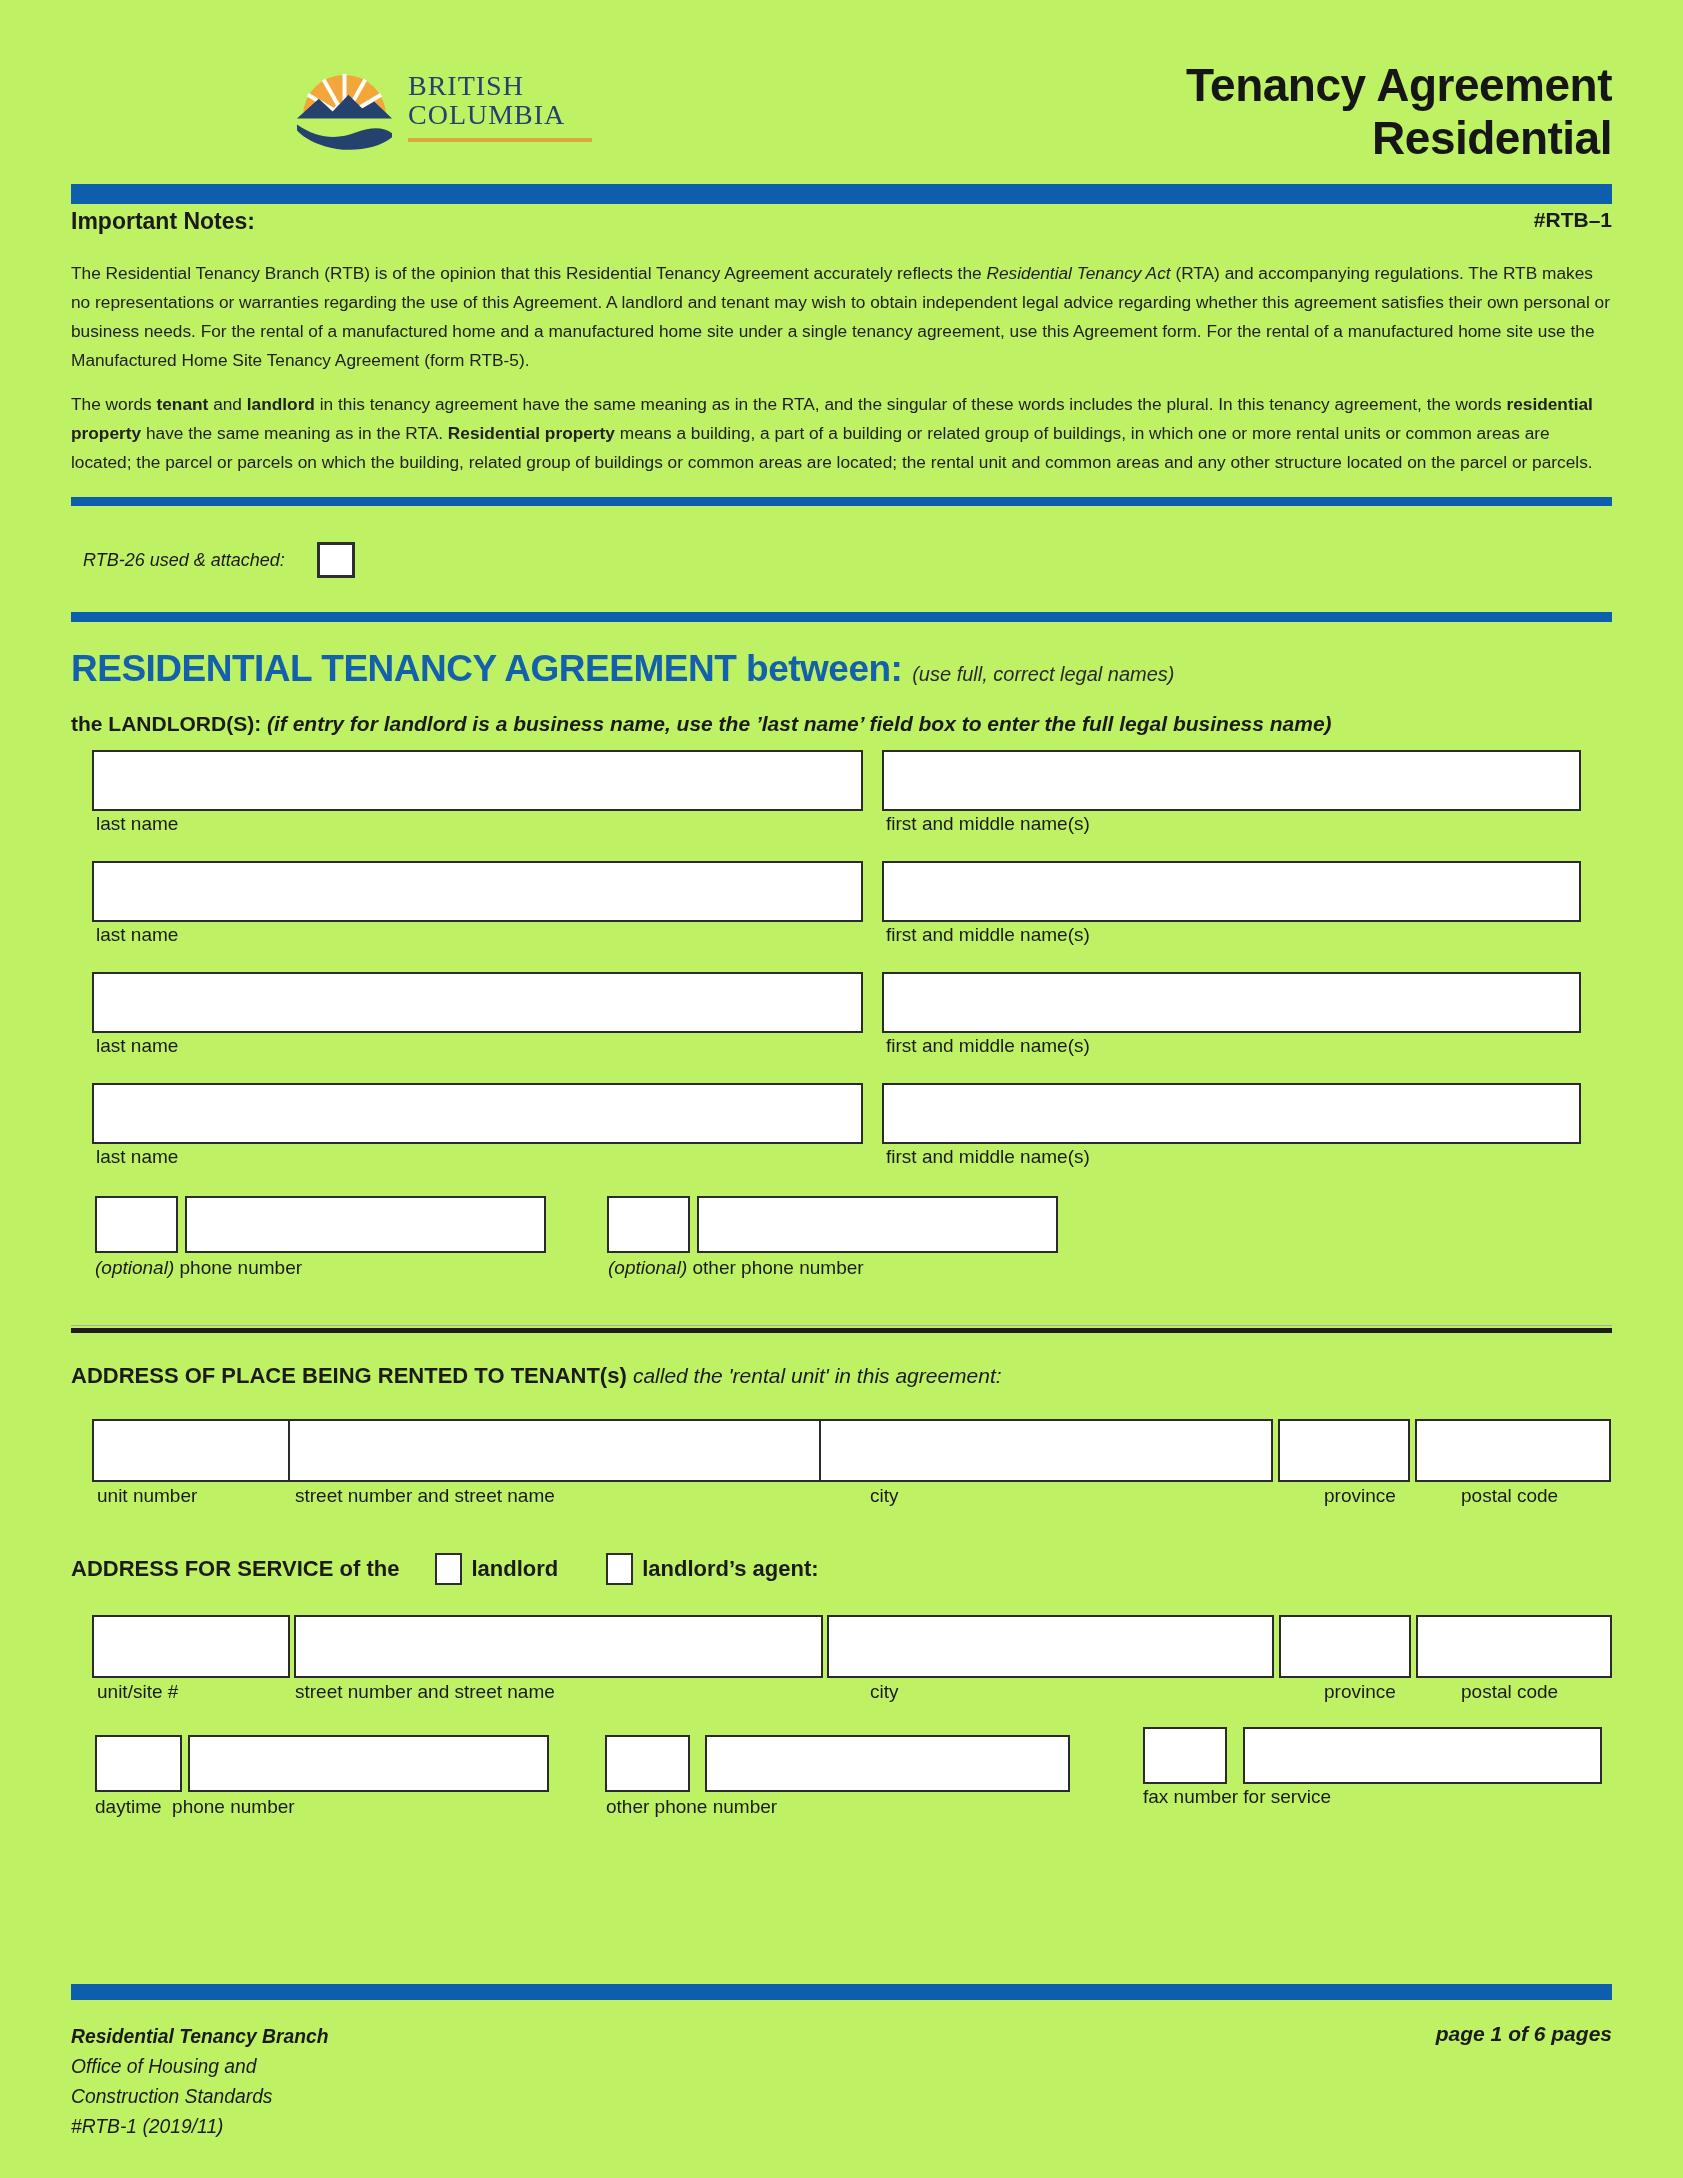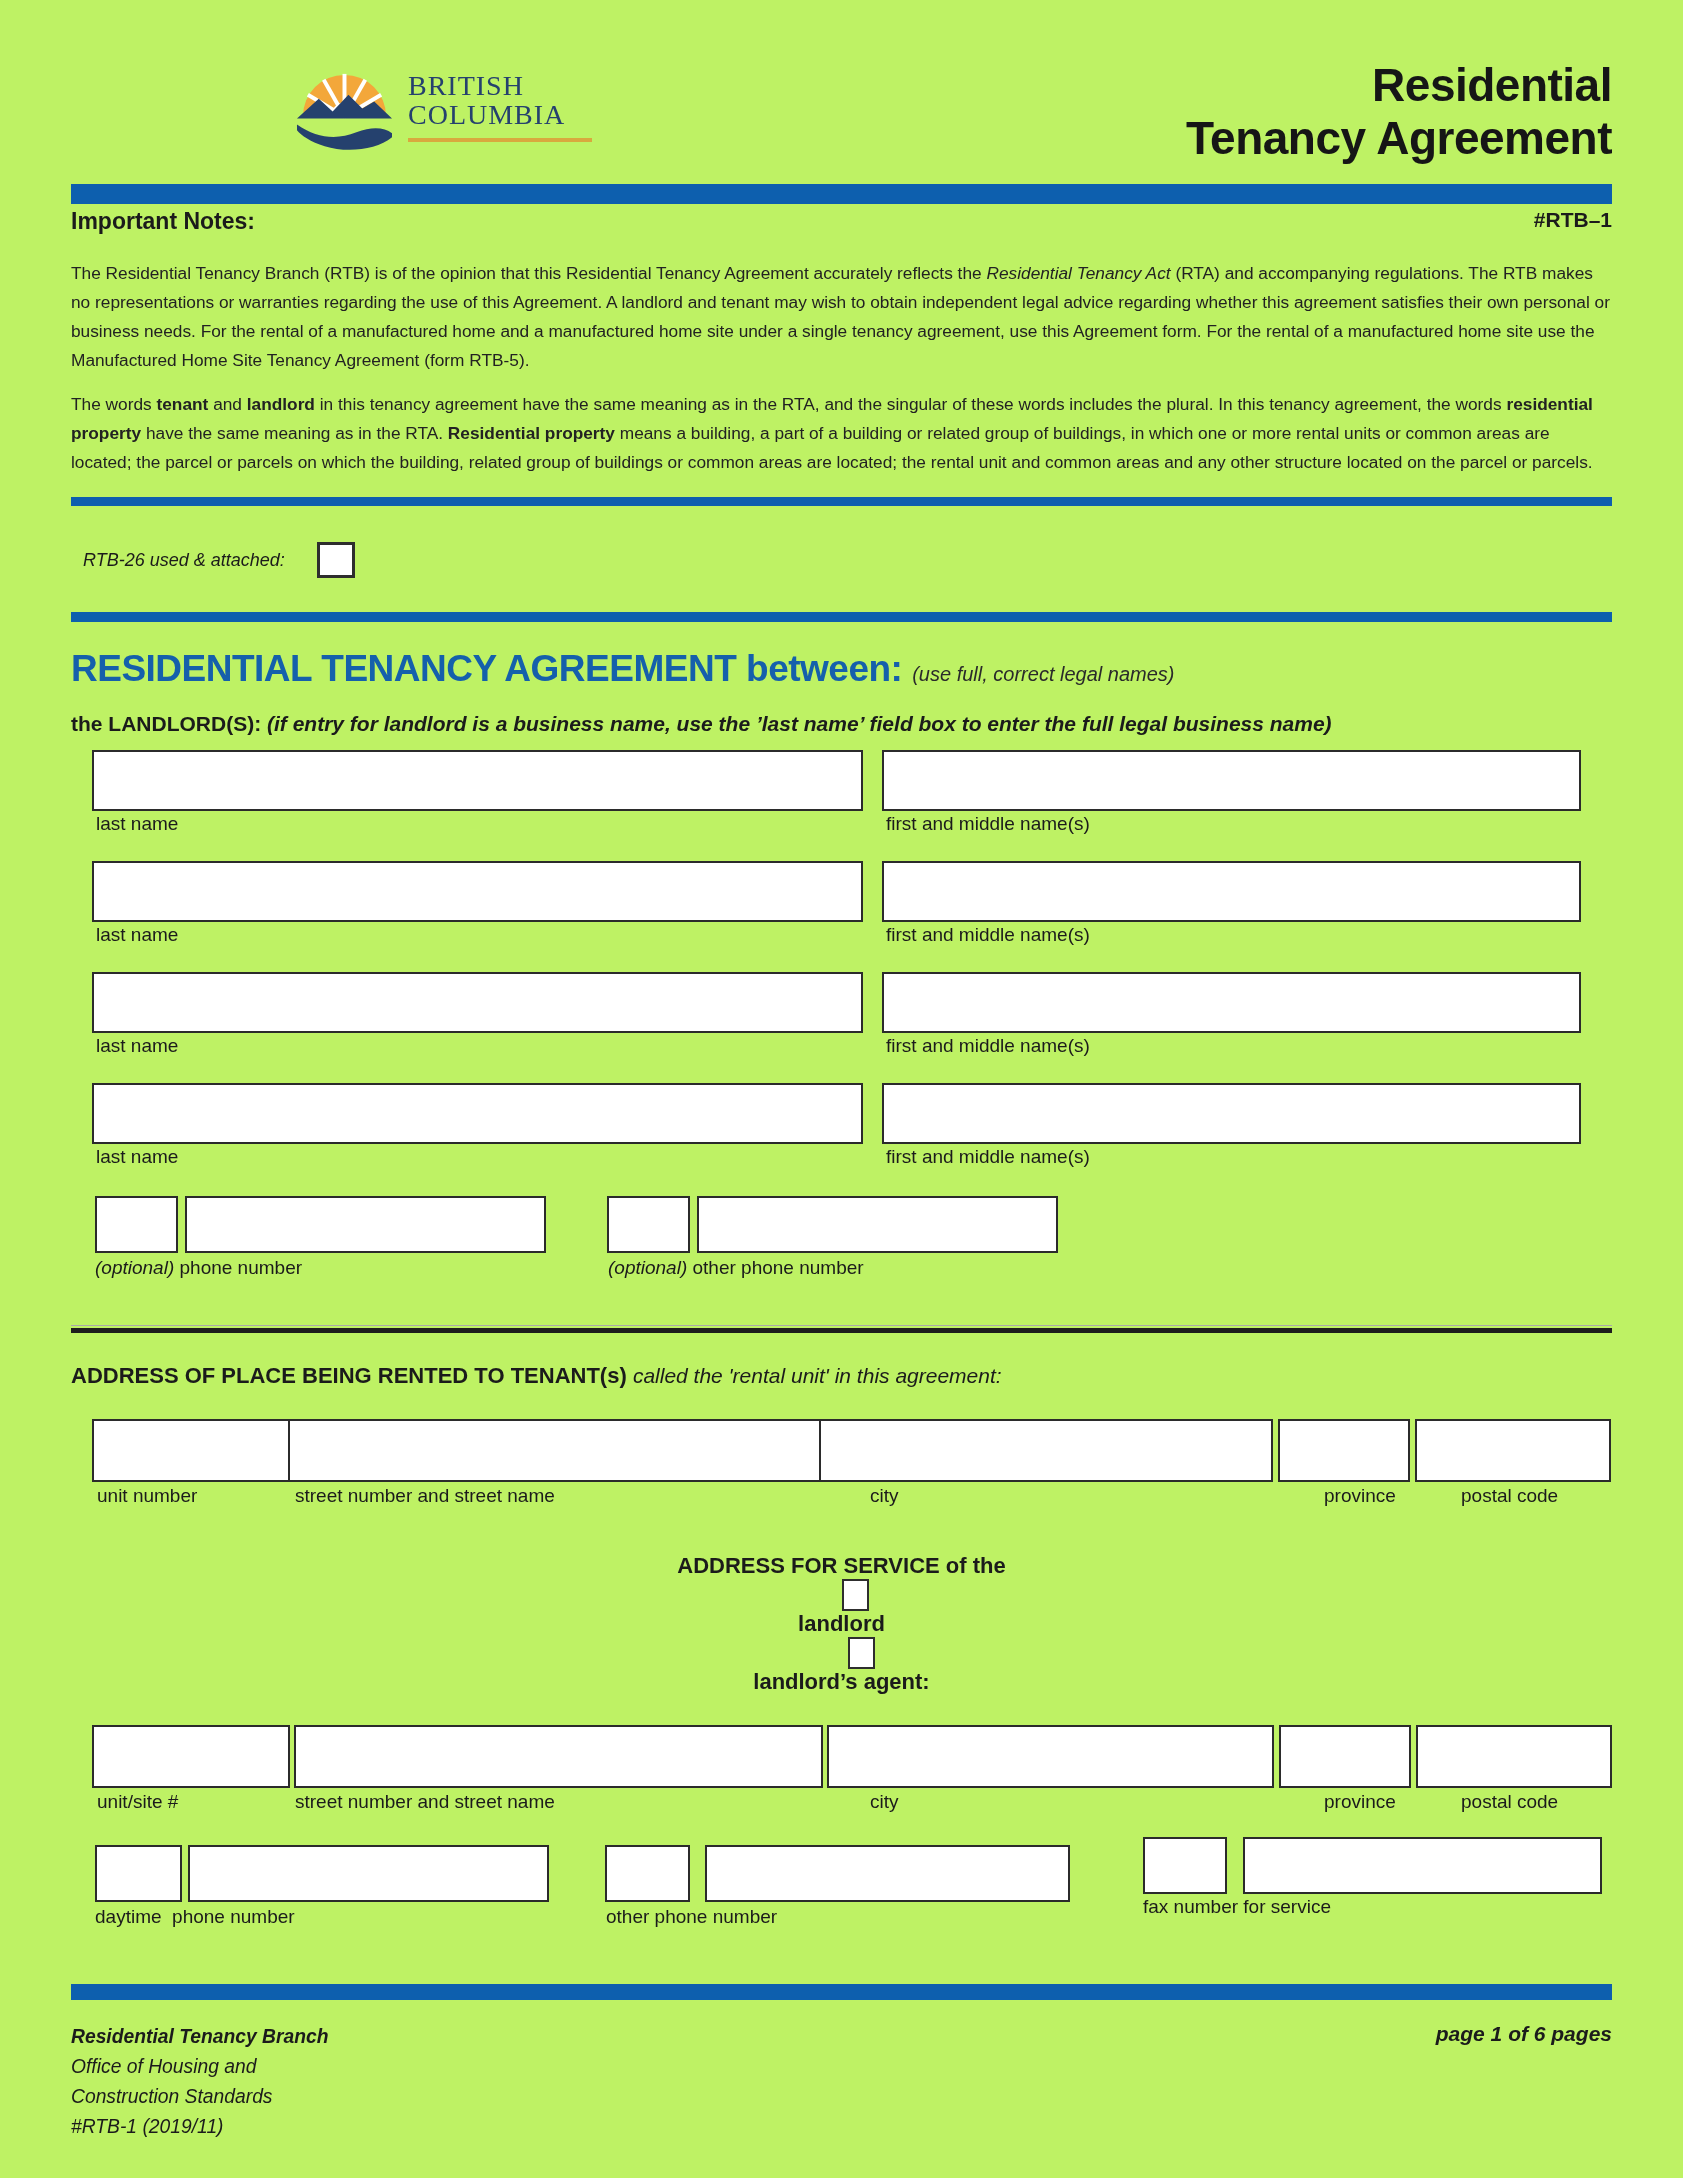--- a/index.html
+++ b/index.html
@@ -82,21 +82,21 @@
   .addr-row .f-prov  { width:132px; height:63px; margin-left:5px; }
   .addr-row .f-post  { width:196px; height:63px; margin-left:5px; }
   .addr-labels { display:flex; margin-left:21px; margin-top:3px; font-size:19px; }
   .addr-labels span { padding-left:5px; }
   .addr-labels .l-unit { width:198px; }
   .addr-labels .l-street { width:531px; }
   .addr-labels .l-city { width:454px;margin-left:44px; }
   .addr-labels .l-prov { width:137px; }
 
   .service-heading { margin-top:46px; display:flex; align-items:center;
-                     font-size:22px; font-weight:bold;flex-direction:column; }
+                     font-size:22px; font-weight:bold; }
   .cb-small { width:27px; height:32px; margin-left:36px; margin-right:9px; border-width:2px; }
   .cb-small2 { margin-left:48px; }
 
   .sphone-row { display:flex; margin-left:24px; margin-top:32px; align-items:flex-start; }
   .sphone-row .f-area  { width:87px;  height:57px; }
   .sphone-row .f-phone { width:361px; height:57px; margin-left:6px; }
   .sphone-row .f-area2 { width:85px; margin-left:56px; }
   .sphone-row .f-phone2 { width:365px; margin-left:15px; }
   .sphone-row .fax-group { display:flex; margin-left:auto; margin-right:10px;
                            position:relative; top:-8px; }
@@ -137,22 +137,22 @@
         <path d="M2 62 L24 42 L38 55 L54 38 L68 52 L80 45 L98 62 Z" fill="#25416e"></path>
         <path d="M2 68 C22 82 42 84 62 76 C78 70 90 71 98 77 L98 81 C82 94 52 97 30 90 C16 86 6 79 2 74 Z" fill="#25416e"></path>
       </svg>
       <div class="logo-text">
         <div class="logo-line">BRITISH</div>
         <div class="logo-line">COLUMBIA</div>
         <div class="logo-underline"></div>
       </div>
     </div>
     <div class="title">
+      <div>Tenancy Agreement</div>
       <div>Residential</div>
-      <div>Tenancy Agreement</div>
     </div>
   </div>
 
   <div class="bar bar-lg"></div>
 
   <div class="notes-row">
     <span class="notes-heading">Important Notes:</span>
     <span class="form-number">#RTB–1</span>
   </div>
 

